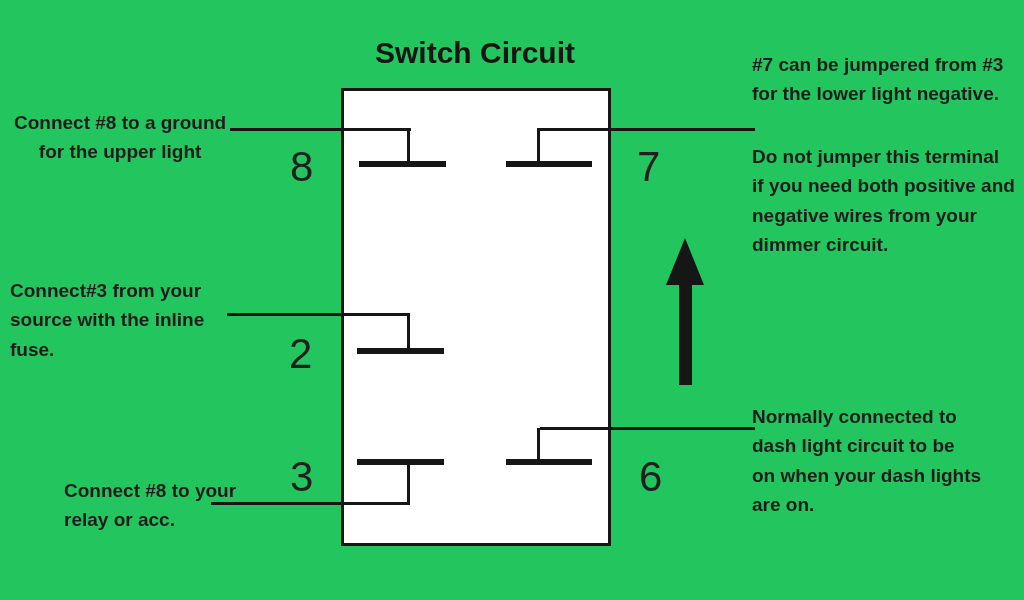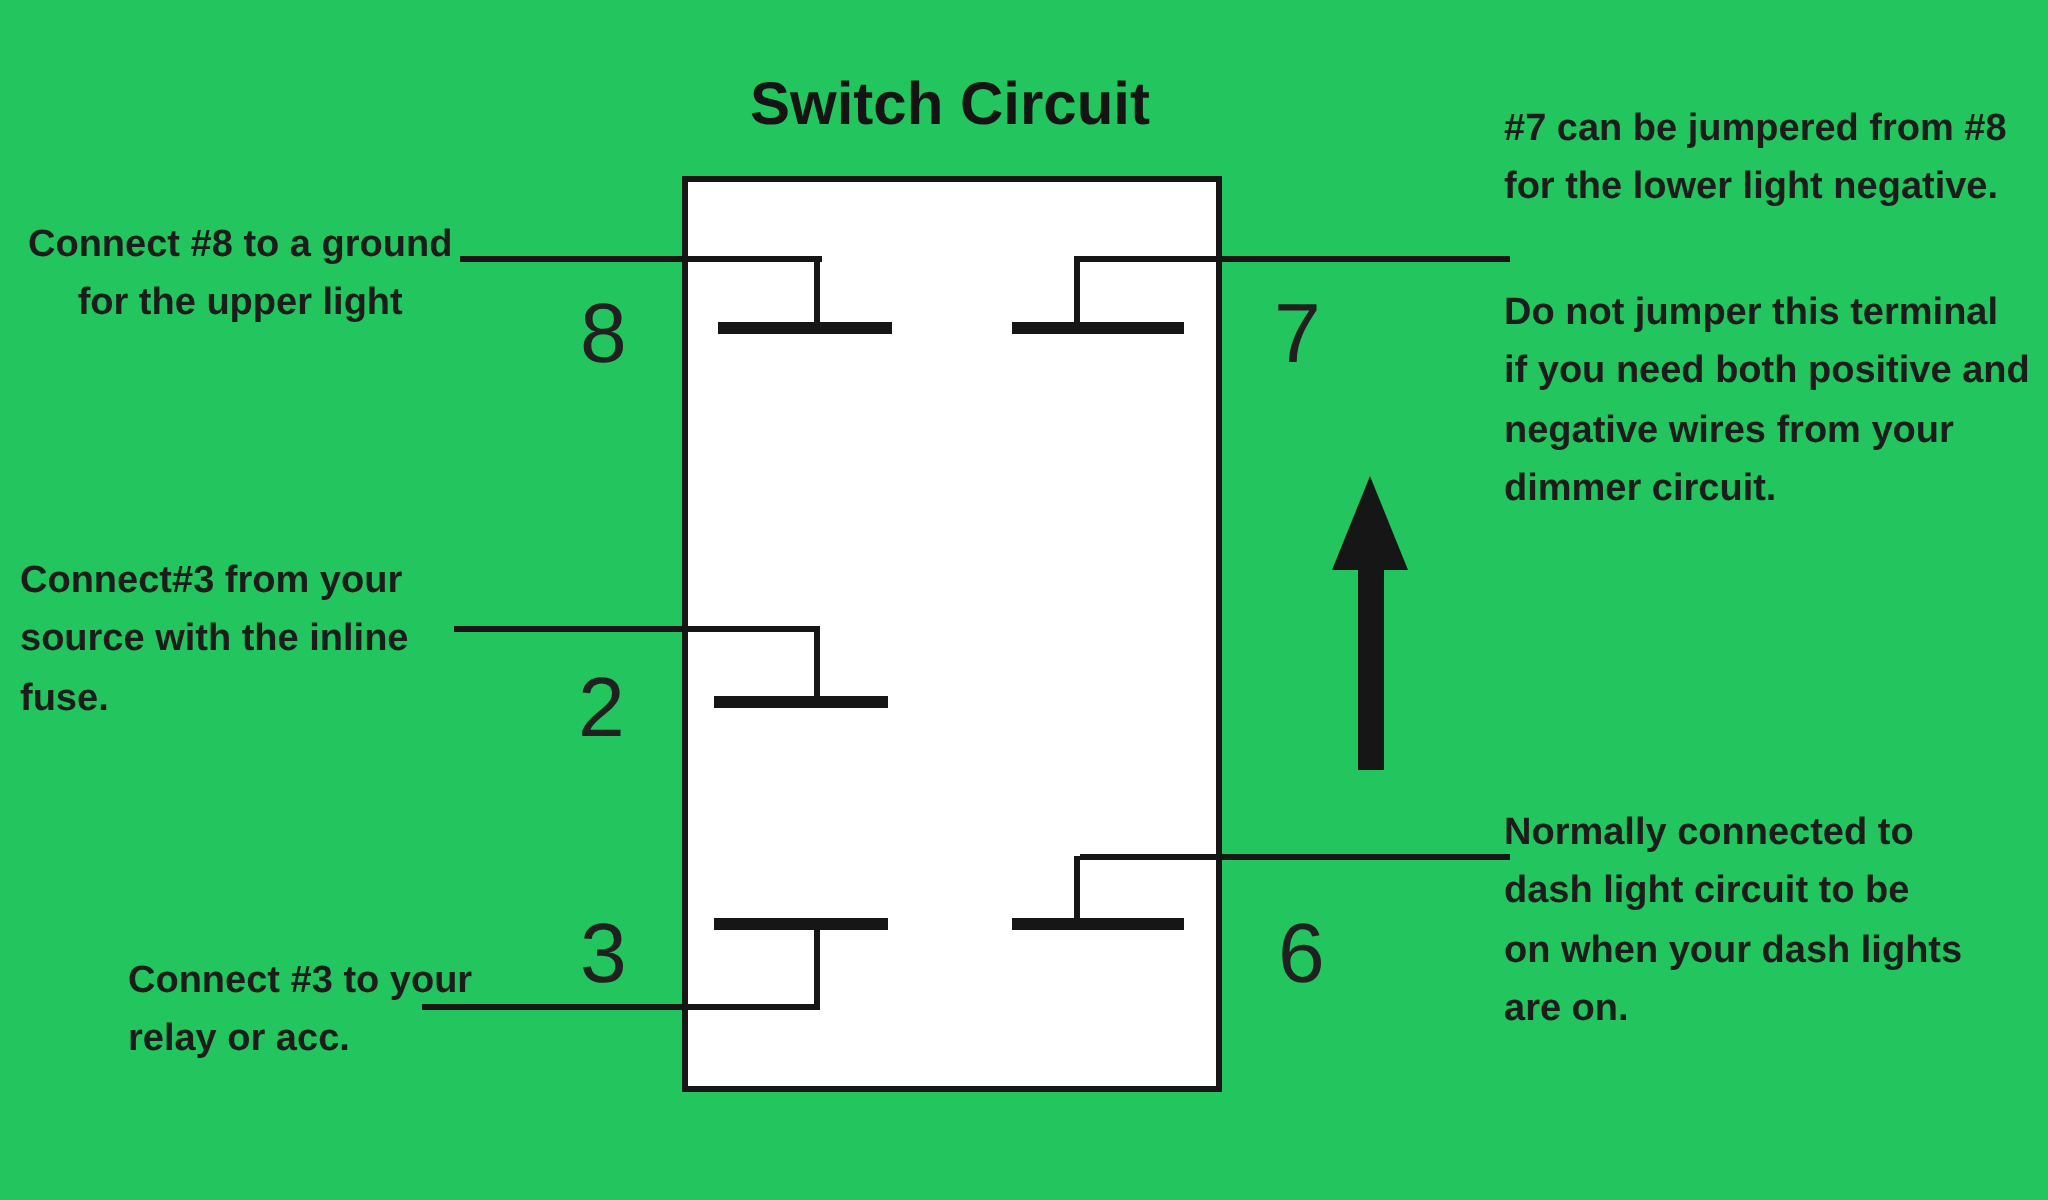--- a/index.html
+++ b/index.html
@@ -53,23 +53,23 @@
   <div class="terminal" style="left:637px;top:146px;">7</div>
   <div class="terminal" style="left:289px;top:333px;">2</div>
   <div class="terminal" style="left:290px;top:456px;">3</div>
   <div class="terminal" style="left:639px;top:456px;">6</div>
 
   <div class="annotation" style="left:14px;top:108px;text-align:center;">Connect #8 to a ground
 for the upper light</div>
   <div class="annotation" style="left:10px;top:276px;">Connect#3 from your
 source with the inline
 fuse.</div>
-  <div class="annotation" style="left:64px;top:476px;">Connect #3 to your
+  <div class="annotation" style="left:64px;top:476px;">Connect #8 to your
 relay or acc.</div>
-  <div class="annotation" style="left:752px;top:50px;">#7 can be jumpered from #8
+  <div class="annotation" style="left:752px;top:50px;">#7 can be jumpered from #3
 for the lower light negative.</div>
   <div class="annotation" style="left:752px;top:402px;">Normally connected to
 dash light circuit to be
 on when your dash lights
 are on.</div>
   <div class="annotation" style="left:752px;top:142px;">Do not jumper this terminal
 if you need both positive and
 negative wires from your
 dimmer circuit.</div>
 

